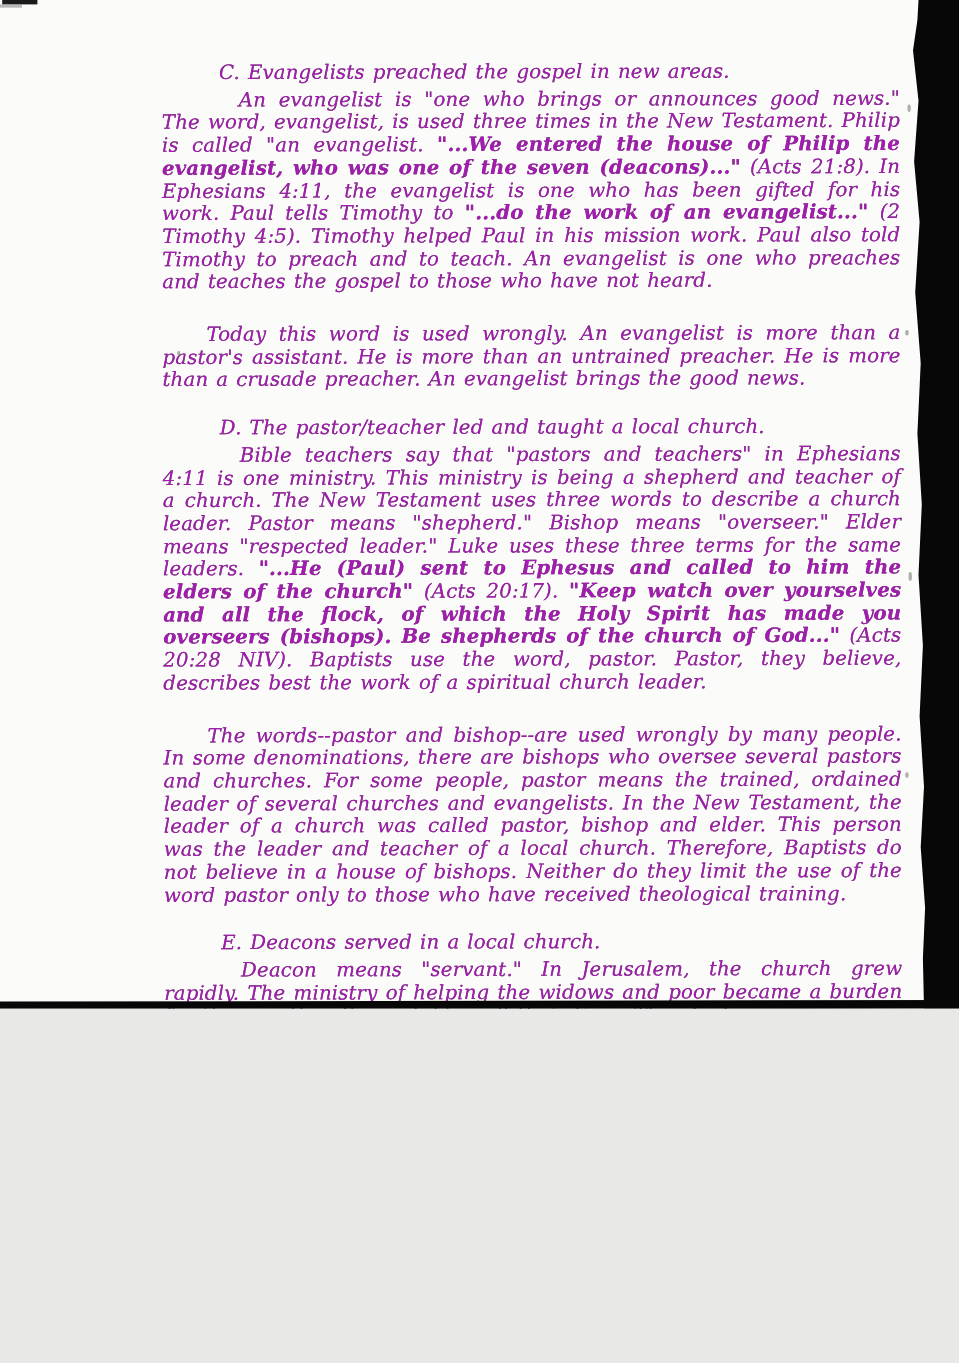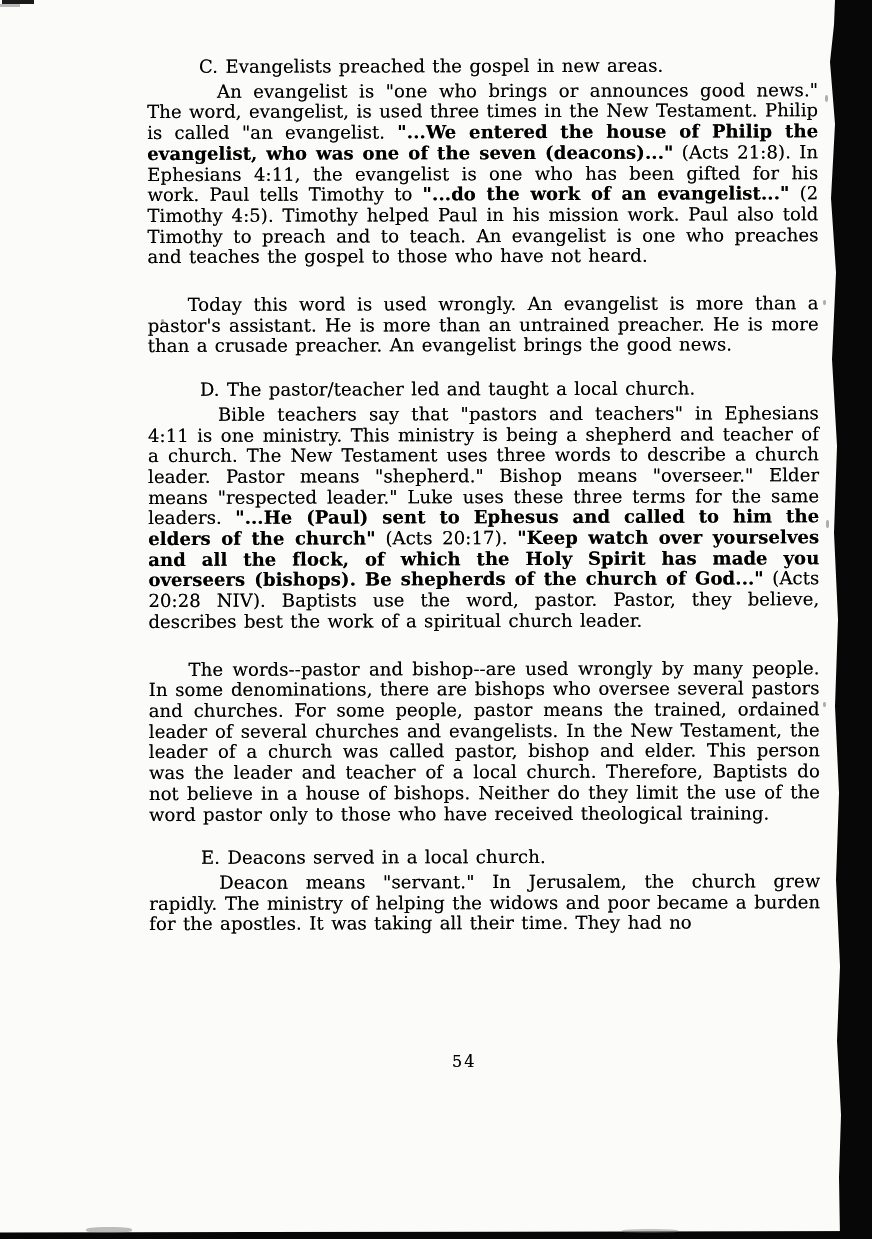--- a/index.html
+++ b/index.html
@@ -1,23 +1,24 @@
 <!DOCTYPE html>
 <html><head>
 <meta charset="utf-8">
 <style>
   html, body { margin: 0; padding: 0; background: #e8e8e6; }
   .page {
     position: relative;
     width: 872px;
-    height: 1239px;
+    height: 917px;
     background: #fbfbf9;
     overflow: hidden;
     font-family: "DejaVu Serif", serif;
-    color: #000000;
+    color: #a21caf;
+    font-style: italic;
   }
   .text-block {
     position: absolute;
     left: 147px;
     top: 57px;
     width: 671px;
     font-size: 18px;
     line-height: 20.7px;
     text-align: justify;
     word-spacing: 1.5px;

